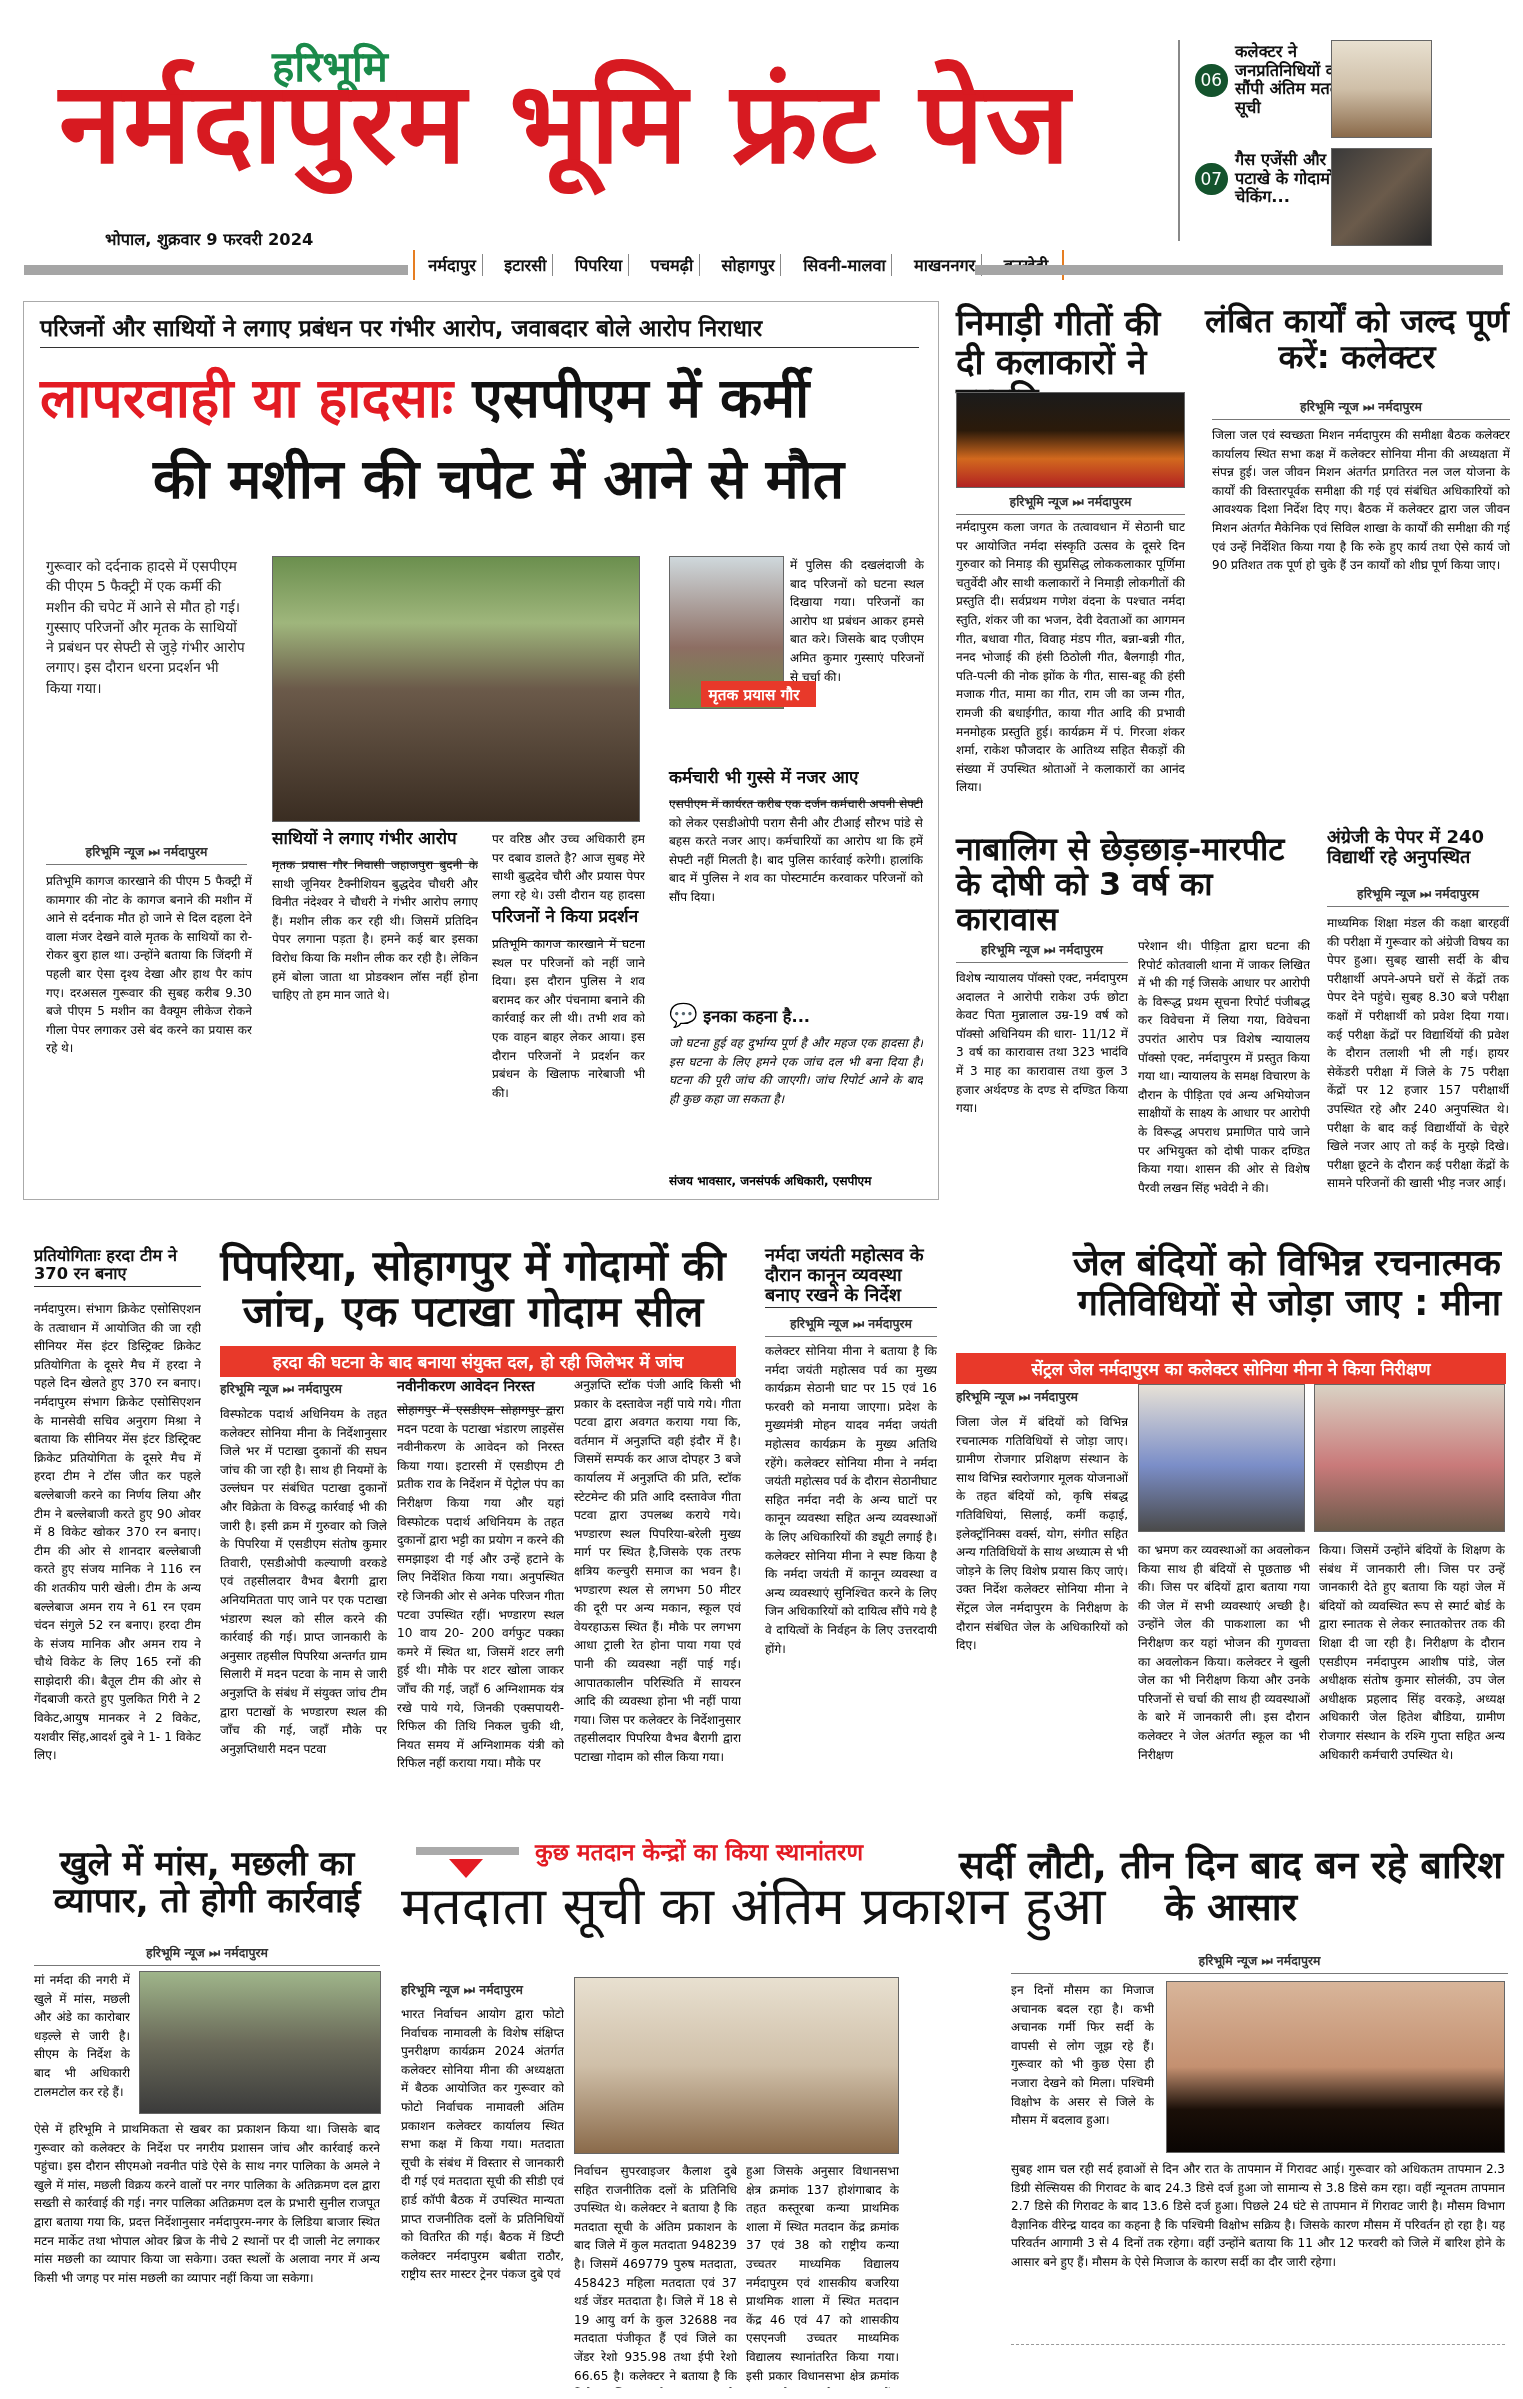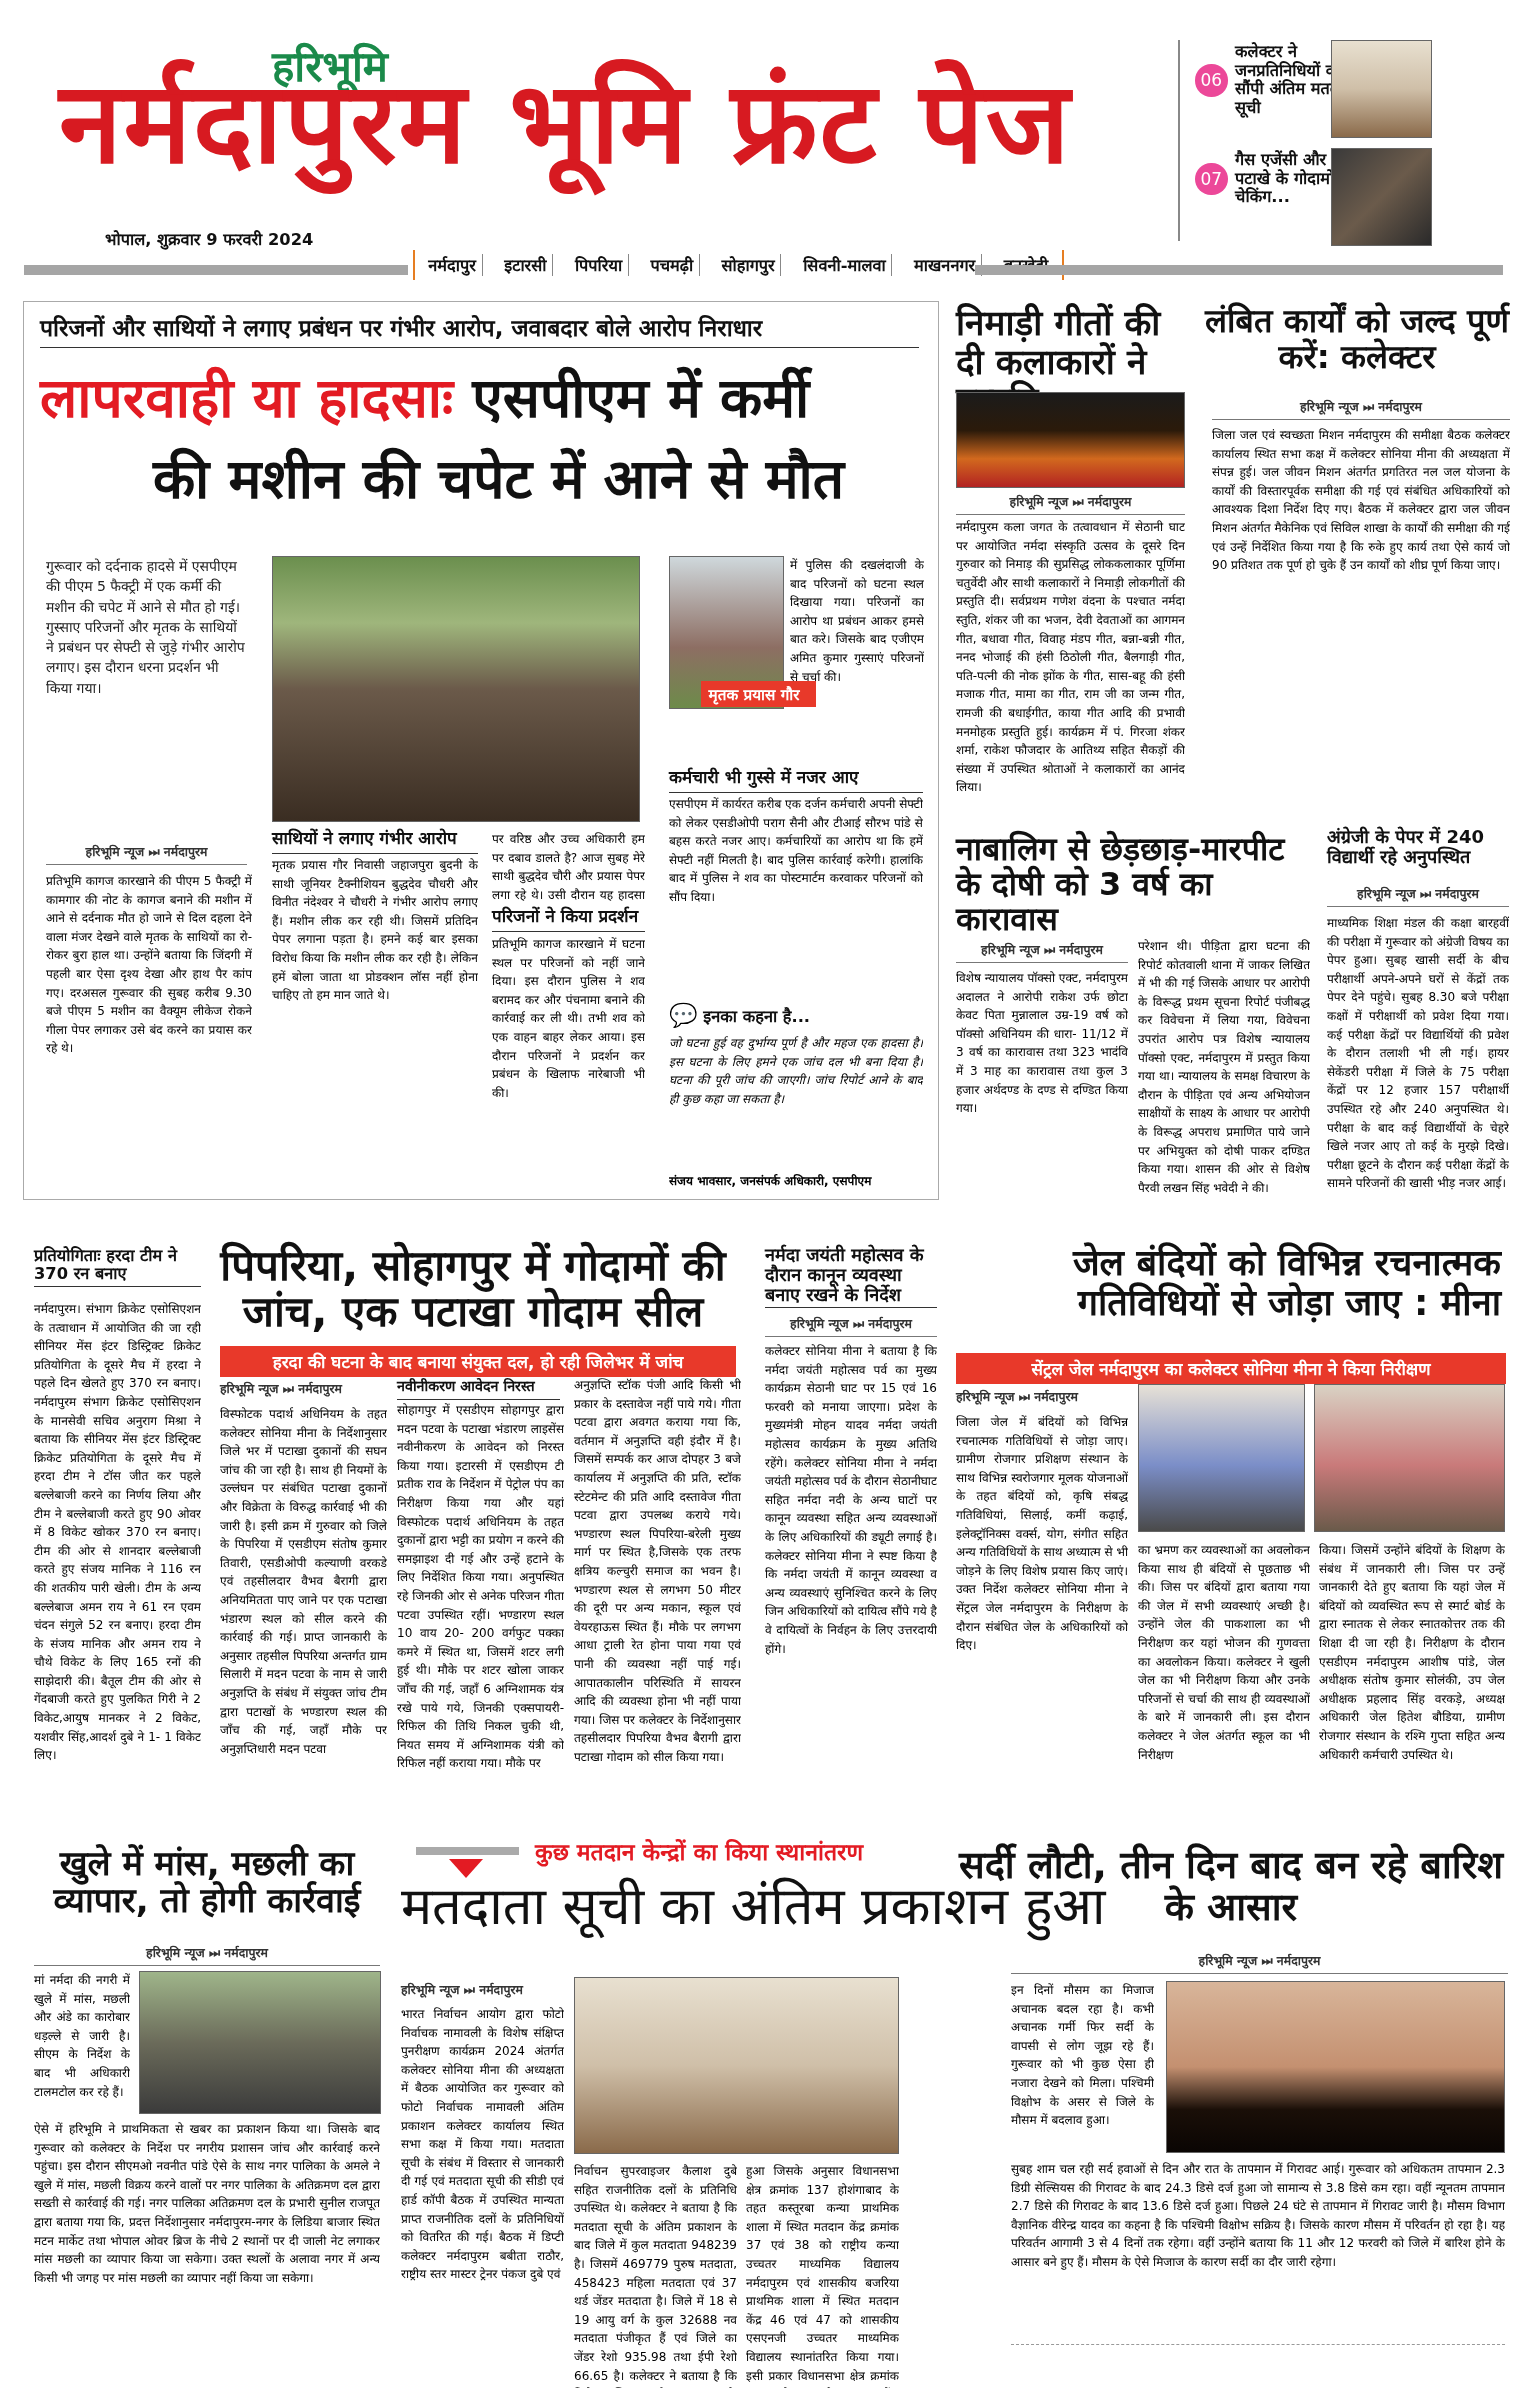--- a/index.html
+++ b/index.html
@@ -7,36 +7,36 @@
   .abs{position:absolute}
   .masthead-brand{left:272px;top:36px;font-size:42px;font-weight:bold;color:#1a8a4a}
   .masthead-title{left:59px;top:78px;font-size:143px;font-weight:bold;color:#d71a21;letter-spacing:1.9px;line-height:1;white-space:nowrap}
   .dateline{left:105px;top:228px;font-size:16.3px;font-weight:bold}
   .nav-bar-left{left:24px;top:265px;width:384px;height:9.6px;background:#a5a5a5}
   .nav-bar-right{left:975px;top:265px;width:528px;height:9.6px;background:#a5a5a5}
   .nav{left:413px;top:250px;display:flex;gap:16px;font-size:16.3px;font-weight:bold;border-left:2.9px solid #e67e22;border-right:2.9px solid #e67e22;padding:3.8px 7.6px}
   .nav span{padding:0 5.7px;border-right:1px solid #888}
   .nav span:last-child{border-right:none}
   .teaser{display:flex;align-items:center;gap:7.6px}
-  .teaser .num{width:32.5px;height:32.5px;border-radius:50%;background:#ec4899;color:#fff;font-size:17px;display:flex;align-items:center;justify-content:center;flex:none}
+  .teaser .num{width:32.5px;height:32.5px;border-radius:50%;background:#14532d;color:#fff;font-size:17px;display:flex;align-items:center;justify-content:center;flex:none}
   .teaser .txt{font-size:16.3px;font-weight:bold;line-height:1.15;width:124px}
   .photo{background:linear-gradient(135deg,#8a6b4a,#c9a27a 40%,#5a4a3a);border:1px solid #666}
   .photo.dark{background:linear-gradient(135deg,#3a3a3a,#6b5b4b 50%,#2a2a2a)}
   .photo.stage{background:linear-gradient(180deg,#1b1b1b 0%,#2b1a0a 40%,#d2691e 70%,#b22222 100%)}
   .photo.sun{background:linear-gradient(180deg,#d8b59a 0%,#c49070 50%,#1a0f08 75%,#0a0503 100%)}
   .photo.office{background:linear-gradient(180deg,#e8e0d0,#cfbfa8 50%,#8a6a4a)}
   .photo.crowd{background:linear-gradient(180deg,#6b8f4e 0%,#9fb67c 25%,#6b5a4a 50%,#3a2d22 100%)}
   .box{border:1.9px solid #aaa}
   .kicker{font-size:25px;font-weight:bold;border-bottom:1.9px solid #333;padding-bottom:3.8px;white-space:nowrap}
   .hl{font-weight:bold;line-height:1.1}
   .red{color:#e31b23}
   .byline{font-size:12.4px;font-weight:bold;color:#333;text-align:center;border-bottom:1.9px solid #777;padding:3.8px 0;white-space:nowrap}
   .body{font-size:12px;line-height:1.55;text-align:justify;color:#000000;overflow:hidden}
   .intro{font-size:14px;line-height:1.45;color:#222}
-  .subhead{font-size:17px;font-weight:bold;border-bottom:1.9px solid #333;padding-bottom:4px;white-space:nowrap}
+  .subhead{font-size:17px;font-weight:bold;border-bottom:1.9px solid #333;padding-bottom:14px;white-space:nowrap}
   .redstrip{background:#e8392a;color:#fff;font-weight:bold;text-align:center;font-size:21px;padding:3.8px 0;white-space:nowrap}
   .caption-red{background:#e8392a;color:#fff;font-weight:bold;font-size:15.3px;padding:2.9px 7.6px}
   .rule{background:#aaa}
   .dashed{border-top:1.9px dashed #999}
 </style>
 </head>
 <body>
 
 <div class="abs masthead-brand">हरिभूमि</div>
 <div class="abs masthead-title" style="font-size:113px;top:67px">नर्मदापुरम भूमि फ्रंट पेज</div>

